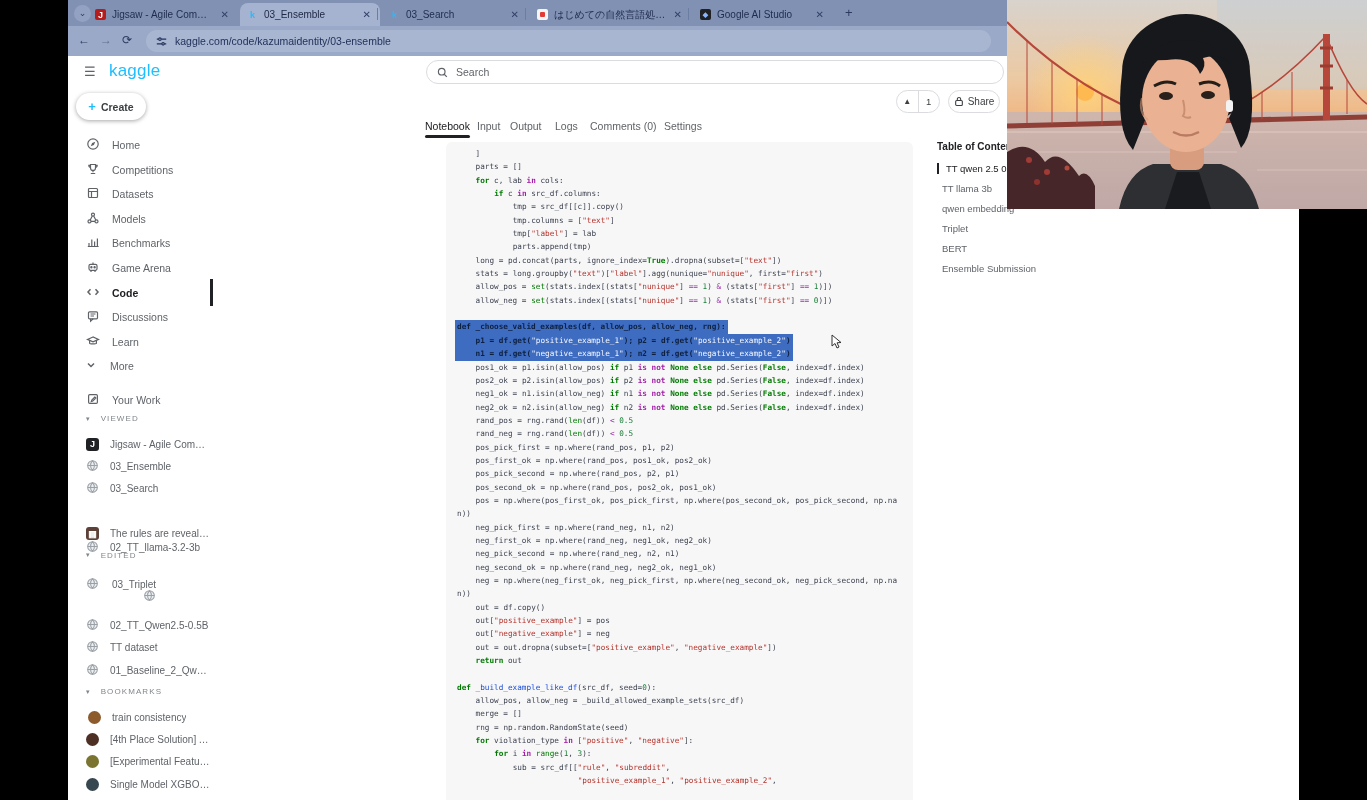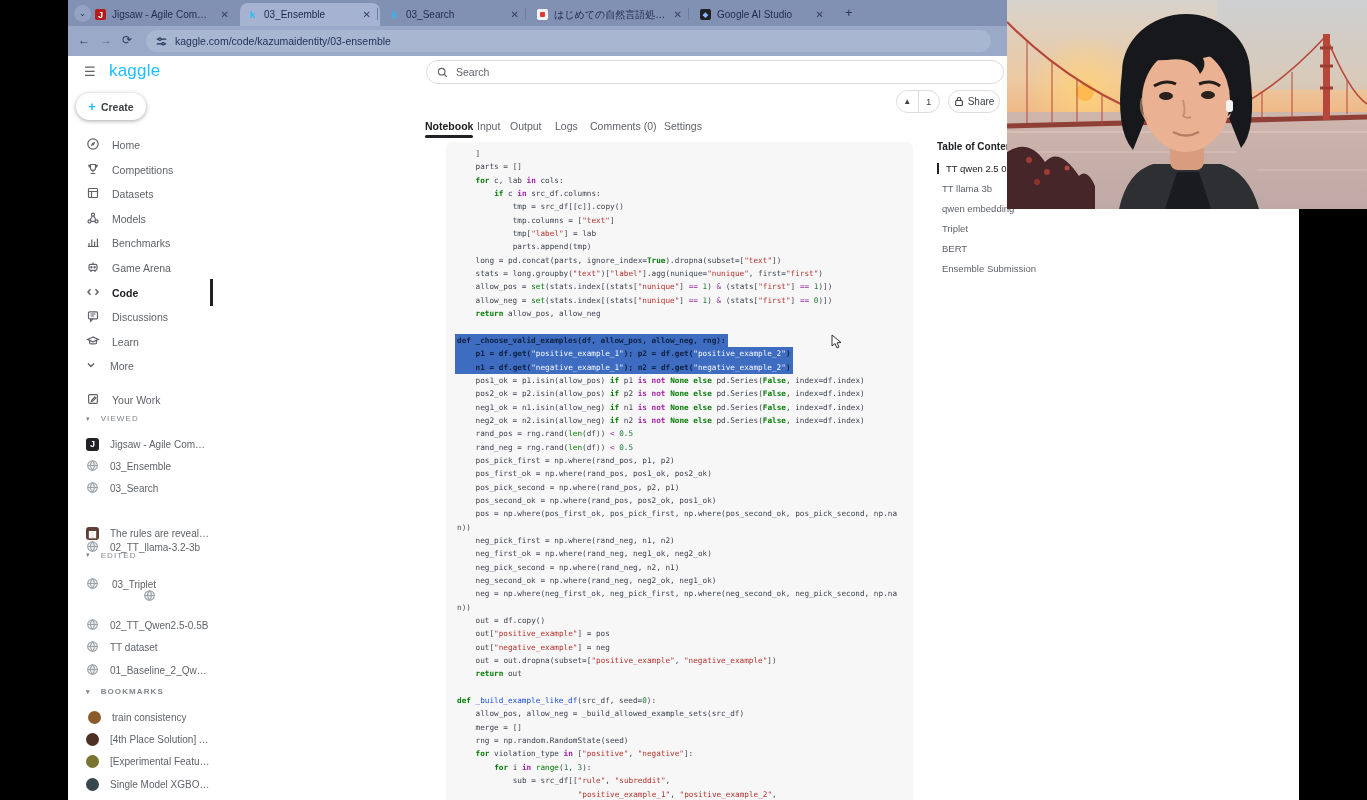--- a/index.html
+++ b/index.html
@@ -60,21 +60,21 @@
                border-radius:12px; display:flex; align-items:center; padding:0 10px; gap:8px;
                font-size:10.5px; color:#5f6368; background:#fff; }
   #vote-pill { left:828px; top:34px; width:44px; height:23px; border:1px solid #dadce0;
                border-radius:12px; display:flex; align-items:center; font-size:8px; color:#3c4043; }
   #vote-pill .seg { flex:1; text-align:center; }
   #vote-pill .div { width:1px; height:22px; background:#dadce0; }
   #share-btn { left:880px; top:34px; width:52px; height:23px; border:1px solid #dadce0;
                border-radius:12px; display:flex; align-items:center; justify-content:center; gap:4px;
                font-size:10px; color:#3c4043; }
   .nbtab { position:absolute; top:64px; font-size:10.5px; color:#5f6368; }
-  .nbtab.active { color:#202124; font-weight:bold; }
+  .nbtab.active { color:#202124; font-weight:normal; }
   .nbtab .underline { position:absolute; left:0; right:0; bottom:-6px; height:3px;
                       background:#202124; border-radius:2px; }
 
   
   #codewrap { left:378px; top:86px; width:467px; height:658px; background:#f7f7f8;
               border-radius:6px 6px 0 0; overflow:hidden; padding:5px 0 0 9px; }
   .cl { white-space:pre; font-family:"DejaVu Sans Mono", monospace; font-size:7.7px;
         line-height:13.35px; height:13.35px; color:#3f4450; }
   .cl .inner { display:inline-block; padding:0 2px; }
   .cl .k { color:#007a00; font-weight:bold; }
@@ -314,21 +314,21 @@
                 </svg></span>
               <span class="lbl">TT dataset</span>
             </div>
             <div class="list-item" style="top: 603.1px;">
               <span><svg width="13" height="13" viewBox="0 0 14 14" fill="none" stroke="#9aa0a6" stroke-width="1.1">
                   <circle cx="7" cy="7" r="5.2" fill="#eceff1"></circle>
                   <path d="M1.8 7h10.4M7 1.8c-2.8 2.9-2.8 7.5 0 10.4M7 1.8c2.8 2.9 2.8 7.5 0 10.4"></path>
                 </svg></span>
               <span class="lbl">01_Baseline_2_Qwen2....</span>
             </div>
-            <div class="sec-head" style="top: 631px; font-weight: bold;">
+            <div class="sec-head" style="top: 631px;">
               <span style="font-size:7px">▾</span>
               <span>BOOKMARKS</span>
             </div>
             <div class="list-item" style="top: 650px; padding-left: 20px;">
               <span class="circ" style="background:#8d5a2b"></span>
               <span class="lbl">train consistency</span>
             </div>
             <div class="list-item" style="top: 672.4px;">
               <span class="circ" style="background:#4e2f24"></span>
               <span class="lbl">[4th Place Solution] A ...</span>
@@ -380,21 +380,20 @@
           <div class="cl"><span class="inner"><span> </span><span> </span><span> </span><span> </span><span class="k">for</span><span> </span><span>c</span><span>,</span><span> </span><span>lab</span><span> </span><span class="o">in</span><span> </span><span>cols</span><span>:</span></span></div>
           <div class="cl"><span class="inner"><span> </span><span> </span><span> </span><span> </span><span> </span><span> </span><span> </span><span> </span><span class="k">if</span><span> </span><span>c</span><span> </span><span class="o">in</span><span> </span><span>src_df</span><span>.</span><span>columns</span><span>:</span></span></div>
           <div class="cl"><span class="inner"><span> </span><span> </span><span> </span><span> </span><span> </span><span> </span><span> </span><span> </span><span> </span><span> </span><span> </span><span> </span><span>tmp</span><span> </span><span>=</span><span> </span><span>src_df</span><span>[</span><span>[</span><span>c</span><span>]</span><span>]</span><span>.</span><span>copy</span><span>(</span><span>)</span></span></div>
           <div class="cl"><span class="inner"><span> </span><span> </span><span> </span><span> </span><span> </span><span> </span><span> </span><span> </span><span> </span><span> </span><span> </span><span> </span><span>tmp</span><span>.</span><span>columns</span><span> </span><span>=</span><span> </span><span>[</span><span class="s">"text"</span><span>]</span></span></div>
           <div class="cl"><span class="inner"><span> </span><span> </span><span> </span><span> </span><span> </span><span> </span><span> </span><span> </span><span> </span><span> </span><span> </span><span> </span><span>tmp</span><span>[</span><span class="s">"label"</span><span>]</span><span> </span><span>=</span><span> </span><span>lab</span></span></div>
           <div class="cl"><span class="inner"><span> </span><span> </span><span> </span><span> </span><span> </span><span> </span><span> </span><span> </span><span> </span><span> </span><span> </span><span> </span><span>parts</span><span>.</span><span>append</span><span>(</span><span>tmp</span><span>)</span></span></div>
           <div class="cl"><span class="inner"><span> </span><span> </span><span> </span><span> </span><span>long</span><span> </span><span>=</span><span> </span><span>pd</span><span>.</span><span>concat</span><span>(</span><span>parts</span><span>,</span><span> </span><span>ignore_index</span><span>=</span><span class="k">True</span><span>)</span><span>.</span><span>dropna</span><span>(</span><span>subset</span><span>=</span><span>[</span><span class="s">"text"</span><span>]</span><span>)</span></span></div>
           <div class="cl"><span class="inner"><span> </span><span> </span><span> </span><span> </span><span>stats</span><span> </span><span>=</span><span> </span><span>long</span><span>.</span><span>groupby</span><span>(</span><span class="s">"text"</span><span>)</span><span>[</span><span class="s">"label"</span><span>]</span><span>.</span><span>agg</span><span>(</span><span>nunique</span><span>=</span><span class="s">"nunique"</span><span>,</span><span> </span><span>first</span><span>=</span><span class="s">"first"</span><span>)</span></span></div>
           <div class="cl"><span class="inner"><span> </span><span> </span><span> </span><span> </span><span>allow_pos</span><span> </span><span>=</span><span> </span><span class="b">set</span><span>(</span><span>stats</span><span>.</span><span>index</span><span>[</span><span>(</span><span>stats</span><span>[</span><span class="s">"nunique"</span><span>]</span><span> </span><span class="op">==</span><span> </span><span class="m">1</span><span>)</span><span> </span><span class="op">&amp;</span><span> </span><span>(</span><span>stats</span><span>[</span><span class="s">"first"</span><span>]</span><span> </span><span class="op">==</span><span> </span><span class="m">1</span><span>)</span><span>]</span><span>)</span></span></div>
           <div class="cl"><span class="inner"><span> </span><span> </span><span> </span><span> </span><span>allow_neg</span><span> </span><span>=</span><span> </span><span class="b">set</span><span>(</span><span>stats</span><span>.</span><span>index</span><span>[</span><span>(</span><span>stats</span><span>[</span><span class="s">"nunique"</span><span>]</span><span> </span><span class="op">==</span><span> </span><span class="m">1</span><span>)</span><span> </span><span class="op">&amp;</span><span> </span><span>(</span><span>stats</span><span>[</span><span class="s">"first"</span><span>]</span><span> </span><span class="op">==</span><span> </span><span class="m">0</span><span>)</span><span>]</span><span>)</span></span></div>
-          <div class="cl"><span class="inner"><span> </span><span> </span><span> </span><span> </span><span class="k">return</span><span> </span><span>allow_pos</span><span>,</span><span> </span><span>allow_neg</span></span></div>
           <div class="cl"><span class="inner"></span></div>
           <div class="cl sel"><span class="inner"><span class="k">def</span><span> </span><span class="f">_choose_valid_examples</span><span>(</span><span>df</span><span>,</span><span> </span><span>allow_pos</span><span>,</span><span> </span><span>allow_neg</span><span>,</span><span> </span><span>rng</span><span>)</span><span>:</span></span></div>
           <div class="cl sel"><span class="inner"><span> </span><span> </span><span> </span><span> </span><span>p1</span><span> </span><span>=</span><span> </span><span>df</span><span>.</span><span>get</span><span>(</span><span class="s">"positive_example_1"</span><span>)</span><span>;</span><span> </span><span>p2</span><span> </span><span>=</span><span> </span><span>df</span><span>.</span><span>get</span><span>(</span><span class="s">"positive_example_2"</span><span>)</span></span></div>
           <div class="cl sel"><span class="inner"><span> </span><span> </span><span> </span><span> </span><span>n1</span><span> </span><span>=</span><span> </span><span>df</span><span>.</span><span>get</span><span>(</span><span class="s">"negative_example_1"</span><span>)</span><span>;</span><span> </span><span>n2</span><span> </span><span>=</span><span> </span><span>df</span><span>.</span><span>get</span><span>(</span><span class="s">"negative_example_2"</span><span>)</span></span></div>
           <div class="cl"><span class="inner"><span> </span><span> </span><span> </span><span> </span><span>pos1_ok</span><span> </span><span>=</span><span> </span><span>p1</span><span>.</span><span>isin</span><span>(</span><span>allow_pos</span><span>)</span><span> </span><span class="k">if</span><span> </span><span>p1</span><span> </span><span class="o">is</span><span> </span><span class="o">not</span><span> </span><span class="k">None</span><span> </span><span class="k">else</span><span> </span><span>pd</span><span>.</span><span>Series</span><span>(</span><span class="k">False</span><span>,</span><span> </span><span>index</span><span>=</span><span>df</span><span>.</span><span>index</span><span>)</span></span></div>
           <div class="cl"><span class="inner"><span> </span><span> </span><span> </span><span> </span><span>pos2_ok</span><span> </span><span>=</span><span> </span><span>p2</span><span>.</span><span>isin</span><span>(</span><span>allow_pos</span><span>)</span><span> </span><span class="k">if</span><span> </span><span>p2</span><span> </span><span class="o">is</span><span> </span><span class="o">not</span><span> </span><span class="k">None</span><span> </span><span class="k">else</span><span> </span><span>pd</span><span>.</span><span>Series</span><span>(</span><span class="k">False</span><span>,</span><span> </span><span>index</span><span>=</span><span>df</span><span>.</span><span>index</span><span>)</span></span></div>
           <div class="cl"><span class="inner"><span> </span><span> </span><span> </span><span> </span><span>neg1_ok</span><span> </span><span>=</span><span> </span><span>n1</span><span>.</span><span>isin</span><span>(</span><span>allow_neg</span><span>)</span><span> </span><span class="k">if</span><span> </span><span>n1</span><span> </span><span class="o">is</span><span> </span><span class="o">not</span><span> </span><span class="k">None</span><span> </span><span class="k">else</span><span> </span><span>pd</span><span>.</span><span>Series</span><span>(</span><span class="k">False</span><span>,</span><span> </span><span>index</span><span>=</span><span>df</span><span>.</span><span>index</span><span>)</span></span></div>
           <div class="cl"><span class="inner"><span> </span><span> </span><span> </span><span> </span><span>neg2_ok</span><span> </span><span>=</span><span> </span><span>n2</span><span>.</span><span>isin</span><span>(</span><span>allow_neg</span><span>)</span><span> </span><span class="k">if</span><span> </span><span>n2</span><span> </span><span class="o">is</span><span> </span><span class="o">not</span><span> </span><span class="k">None</span><span> </span><span class="k">else</span><span> </span><span>pd</span><span>.</span><span>Series</span><span>(</span><span class="k">False</span><span>,</span><span> </span><span>index</span><span>=</span><span>df</span><span>.</span><span>index</span><span>)</span></span></div>
           <div class="cl"><span class="inner"><span> </span><span> </span><span> </span><span> </span><span>rand_pos</span><span> </span><span>=</span><span> </span><span>rng</span><span>.</span><span>rand</span><span>(</span><span class="b">len</span><span>(</span><span>df</span><span>)</span><span>)</span><span> </span><span class="op">&lt;</span><span> </span><span class="m">0.5</span></span></div>
           <div class="cl"><span class="inner"><span> </span><span> </span><span> </span><span> </span><span>rand_neg</span><span> </span><span>=</span><span> </span><span>rng</span><span>.</span><span>rand</span><span>(</span><span class="b">len</span><span>(</span><span>df</span><span>)</span><span>)</span><span> </span><span class="op">&lt;</span><span> </span><span class="m">0.5</span></span></div>

